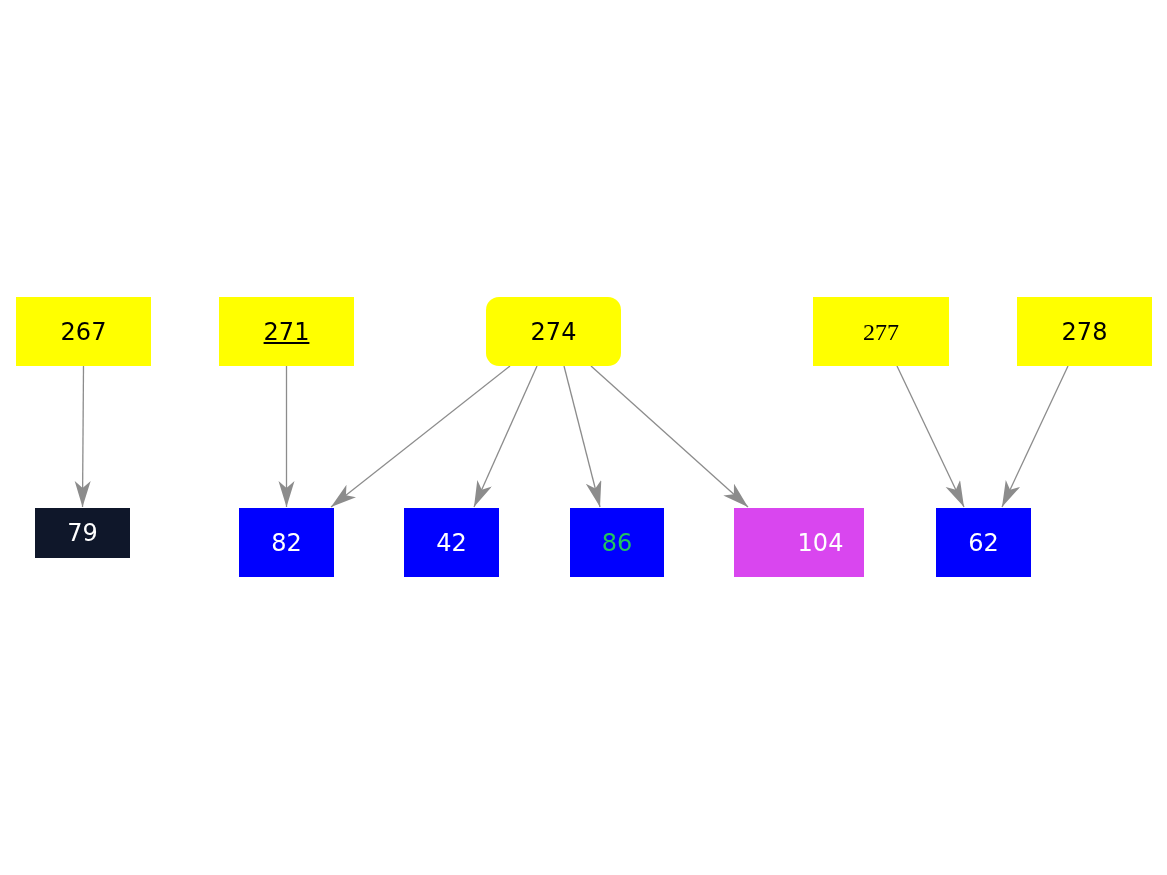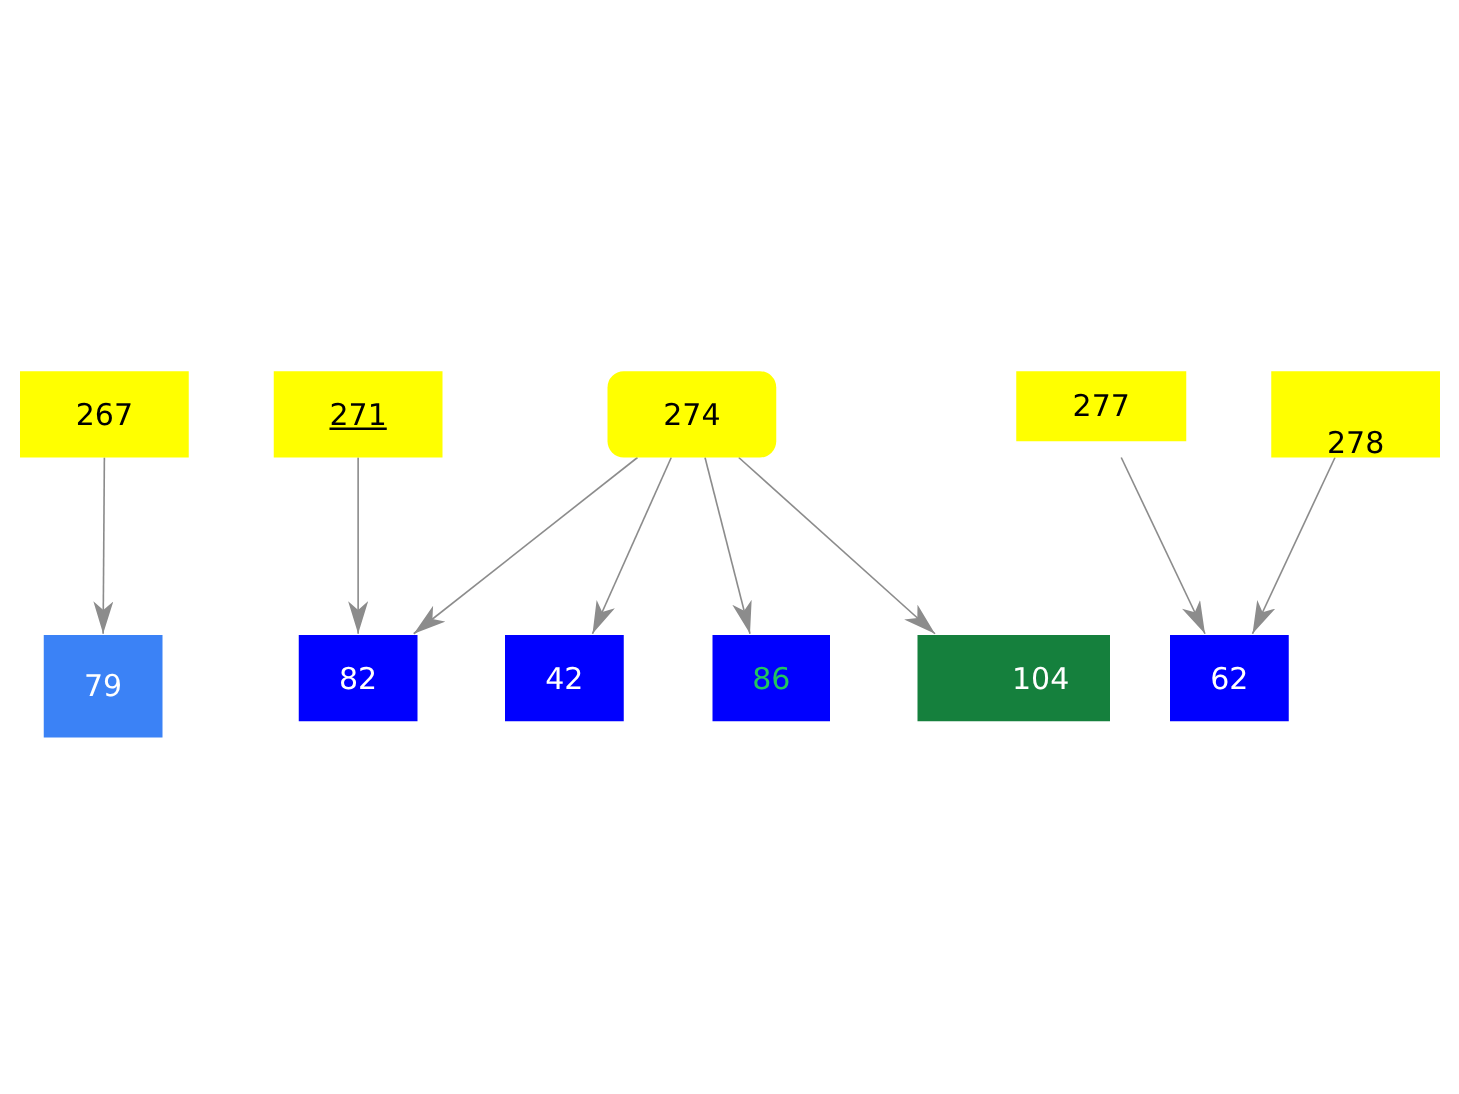--- a/index.html
+++ b/index.html
@@ -61,38 +61,38 @@
   <div id="node-layer">
       <div class="node" style="left: 16px; top: 297px; width: 135px; height: 69px; background: rgb(255, 255, 0); color: rgb(0, 0, 0);">
         <span>267</span>
       </div>
       <div class="node" style="left: 219px; top: 297px; width: 135px; height: 69px; background: rgb(255, 255, 0); color: rgb(0, 0, 0); text-decoration: underline;">
         <span>271</span>
       </div>
       <div class="node" style="left: 486px; top: 297px; width: 135px; height: 69px; background: rgb(255, 255, 0); color: rgb(0, 0, 0); border-radius: 13px;">
         <span>274</span>
       </div>
-      <div class="node" style="left: 813px; top: 297px; width: 136px; height: 56px; background: rgb(255, 255, 0); color: rgb(0, 0, 0);">
+      <div class="node" style="left: 813px; top: 297px; width: 136px; height: 69px; background: rgb(255, 255, 0); color: rgb(0, 0, 0); font-family: Liberation Serif, serif;">
         <span>277</span>
       </div>
-      <div class="node" style="left: 1017px; top: 297px; width: 135px; height: 69px; background: rgb(255, 255, 0); color: rgb(0, 0, 0); align-items: flex-end;">
+      <div class="node" style="left: 1017px; top: 297px; width: 135px; height: 69px; background: rgb(255, 255, 0); color: rgb(0, 0, 0);">
         <span>278</span>
       </div>
-      <div class="node" style="left: 35px; top: 508px; width: 95px; height: 82px; background: #3b82f6; color: rgb(255, 255, 255);">
+      <div class="node" style="left: 35px; top: 508px; width: 95px; height: 50px; background: #0f172a; color: rgb(255, 255, 255);">
         <span>79</span>
       </div>
       <div class="node" style="left: 239px; top: 508px; width: 95px; height: 69px; background: rgb(0, 0, 255); color: rgb(255, 255, 255);">
         <span>82</span>
       </div>
       <div class="node" style="left: 404px; top: 508px; width: 95px; height: 69px; background: rgb(0, 0, 255); color: rgb(255, 255, 255);">
         <span>42</span>
       </div>
       <div class="node" style="left: 570px; top: 508px; width: 94px; height: 69px; background: rgb(0, 0, 255); color: #22c55e;">
         <span>86</span>
       </div>
-      <div class="node" style="left: 734px; top: 508px; width: 154px; height: 69px; background: #15803d; color: rgb(255, 255, 255); padding-left: 43px;">
+      <div class="node" style="left: 734px; top: 508px; width: 130px; height: 69px; background: #d946ef; color: rgb(255, 255, 255); padding-left: 43px;">
         <span>104</span>
       </div>
       <div class="node" style="left: 936px; top: 508px; width: 95px; height: 69px; background: rgb(0, 0, 255); color: rgb(255, 255, 255);">
         <span>62</span>
       </div>
     </div>
 </div>
 
 </body></html>

